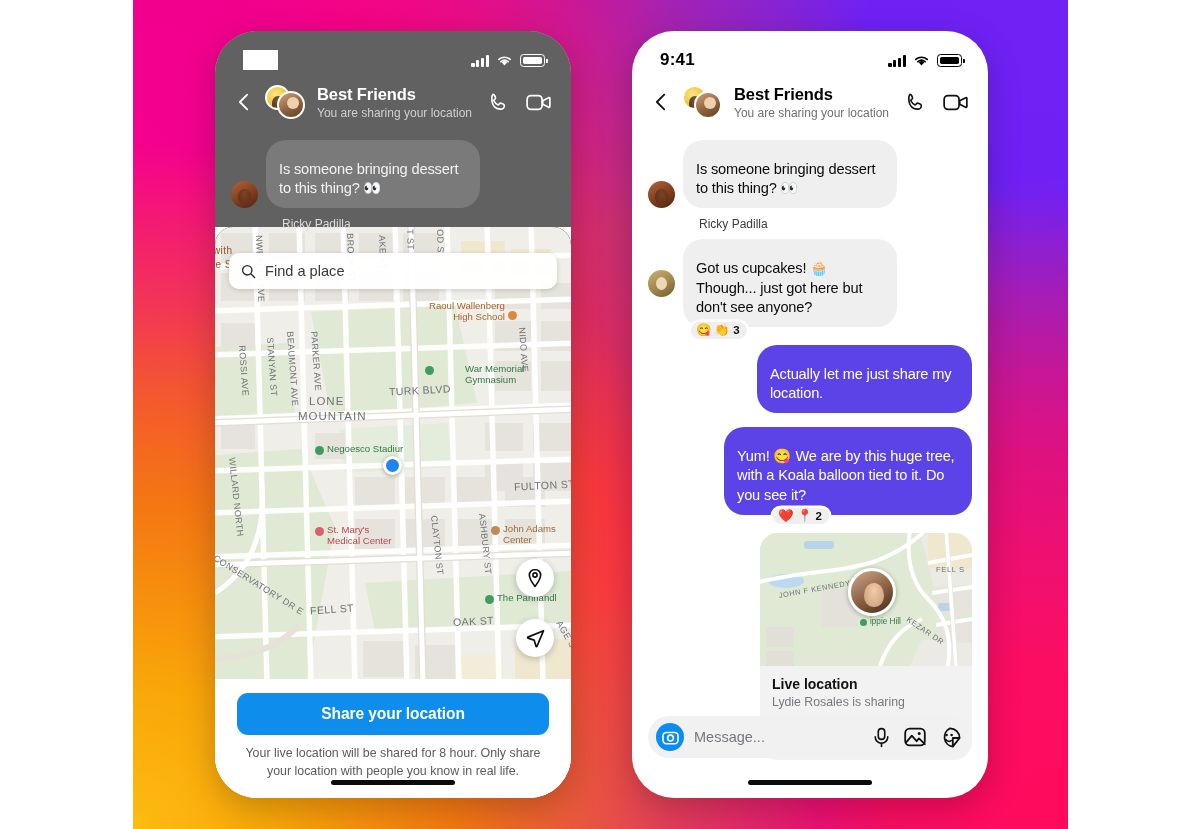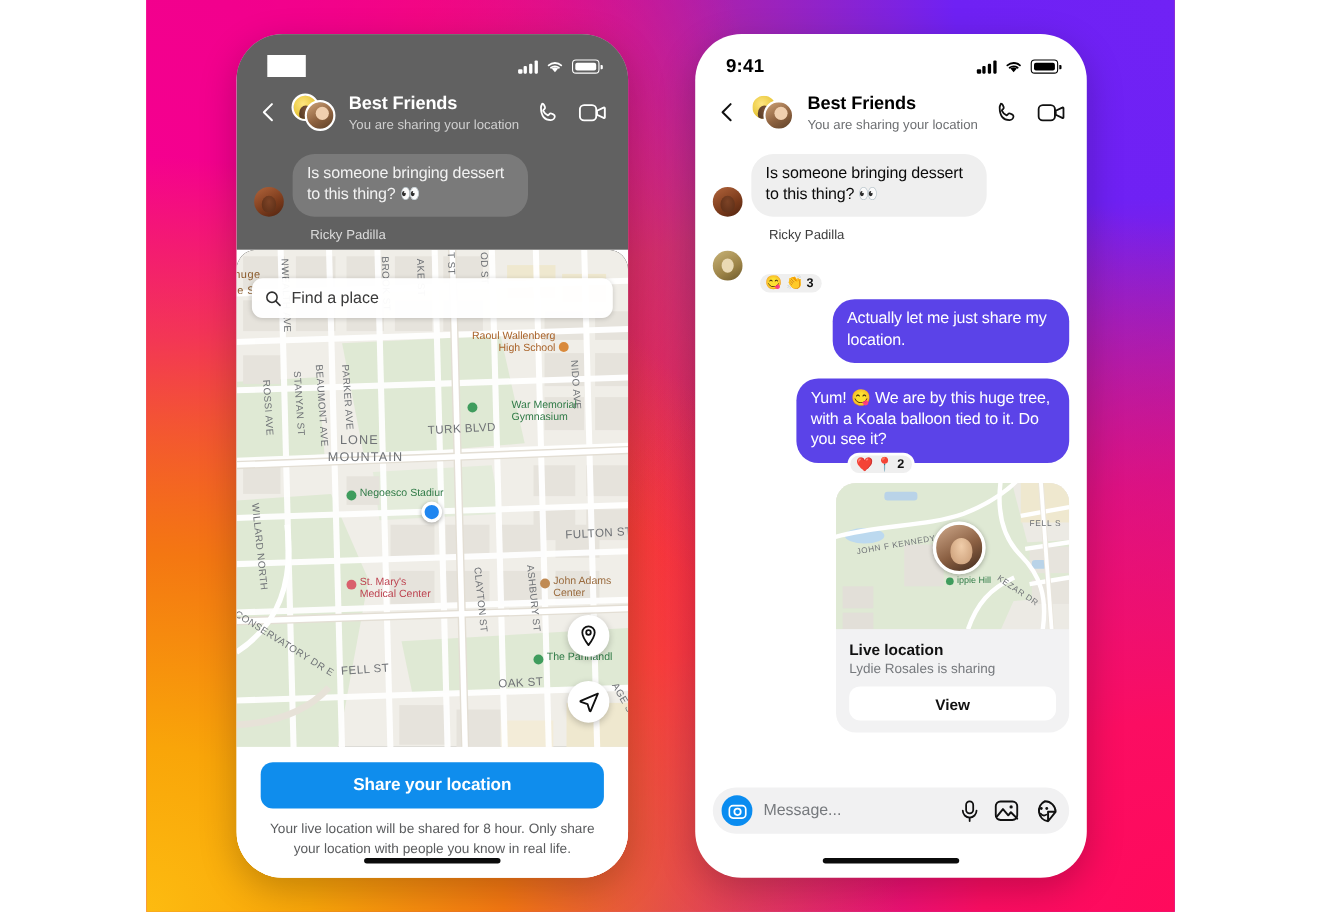--- a/index.html
+++ b/index.html
@@ -87,21 +87,21 @@
   .msg-row { display: flex; align-items: flex-end; gap: 8px; padding: 0 16px; margin-top: 8px; }
   .msg-row.out { justify-content: flex-end; padding-right: 16px; }
   .msg-avatar { width: 27px; height: 27px; border-radius: 50%; flex: 0 0 auto; overflow: hidden; }
   .msg-avatar.dark { background: linear-gradient(150deg,#b2653c,#7a3a1b 60%,#4e2310); position: relative; }
   .msg-avatar.dark::after { content:''; position:absolute; left:7px; top:8px; width:13px; height:15px;
         background: radial-gradient(ellipse at 50% 35%, #7d4326, #5a2d16); border-radius: 50% 50% 45% 45%; }
   .msg-avatar.blonde { background: linear-gradient(150deg,#c8b377,#9c8347 60%,#6d5a2c); position: relative; }
   .msg-avatar.blonde::after { content:''; position:absolute; left:8px; top:7px; width:11px; height:13px;
         background: #ead9b4; border-radius: 50%; }
   .bubble {
-    max-width: 214px; border-radius: 20px; padding: 9px 13px 10px;
+    max-width: 214px; border-radius: 20px; padding: 20px 13px 10px;
     font-size: 14.6px; line-height: 1.32; letter-spacing: -.15px;
   }
   .bubble.in  { background: #efefef; color: #0b0b0b; }
   .bubble.out { background: #5b43e8; color: #ffffff; }
   .sender-name { font-size: 12px; color: #3d3d3d; padding: 0 16px; margin: 9px 0 0 51px; }
 
   .reaction {
     display: inline-flex; align-items: center; gap: 3px;
     background: #efefef; border-radius: 14px; padding: 2px 7px 2px 5px;
     font-size: 11.5px; font-weight: bold; color: #111;
@@ -374,21 +374,21 @@
         <div class="mlabel rot" style="left:312px;top:100px;transform:rotate(86deg);">NIDO AVE</div>
         <div class="mlabel rot" style="left:224px;top:288px;transform:rotate(84deg);">CLAYTON ST</div>
         <div class="mlabel rot" style="left:272px;top:286px;transform:rotate(84deg);">ASHBURY ST</div>
         <div class="mlabel rot" style="left:22px;top:230px;transform:rotate(84deg);">WILLARD NORTH</div>
         <div class="mlabel rot" style="left:2px;top:326px;transform:rotate(32deg);">CONSERVATORY DR E</div>
         <div class="mlabel" style="left:174px;top:157px;transform:rotate(-3deg);font-size:10.5px;">TURK BLVD</div>
         <div class="mlabel" style="left:299px;top:252px;transform:rotate(-3deg);font-size:10.5px;">FULTON ST</div>
         <div class="mlabel" style="left:95px;top:376px;transform:rotate(-4deg);font-size:10.5px;">FELL ST</div>
         <div class="mlabel" style="left:238px;top:388px;transform:rotate(-3deg);font-size:10.5px;">OAK ST</div>
         <div class="mlabel rot" style="left:348px;top:392px;transform:rotate(60deg);">AGE ST</div>
-        <div class="mlabel" style="left:-2px;top:18px;font-size:10px;color:#8a5a2a;">huge</div>
+        <div class="mlabel" style="left:-2px;top:18px;font-size:10px;color:#8a5a2a;">with</div>
         <div class="mlabel" style="left:-2px;top:32px;font-size:10px;color:#8a5a2a;">le S</div>
         <div class="mlabel" style="left:94px;top:168px;font-size:11.5px;color:#6f7276;letter-spacing:1px;">LONE</div>
         <div class="mlabel" style="left:83px;top:183px;font-size:11.5px;color:#6f7276;letter-spacing:1px;">MOUNTAIN</div>
 
         <div class="poi orange" style="left:214px;top:74px;">
           <div class="t" style="text-align:right;">Raoul Wallenberg<br>High School</div>
             <div class="dotico" style="margin-top:10px;"></div>
         </div>
         <div class="poi green" style="left:210px;top:137px;gap:31px;">
           <div class="dotico"></div>
@@ -491,20 +491,21 @@
     <div>
 
       <div class="msg-row">
         <div class="msg-avatar dark"></div>
         <div class="bubble in">Is someone bringing dessert to this thing? 👀</div>
       </div>
       <div class="sender-name">Ricky Padilla</div>
 
       <div class="msg-row" style="align-items:center;">
         <div class="msg-avatar blonde"></div>
+        <div class="bubble in">Got us cupcakes! 🧁 Though... just got here but don't see anyone?</div>
       </div>
       <div class="reaction-wrap left">
         <span class="reaction">
           <span class="emo">😋</span>
           <span class="emo">👏</span>
           <span>3</span>
         </span>
       </div>
 
       <div class="msg-row out" style="margin-top:6px;">

